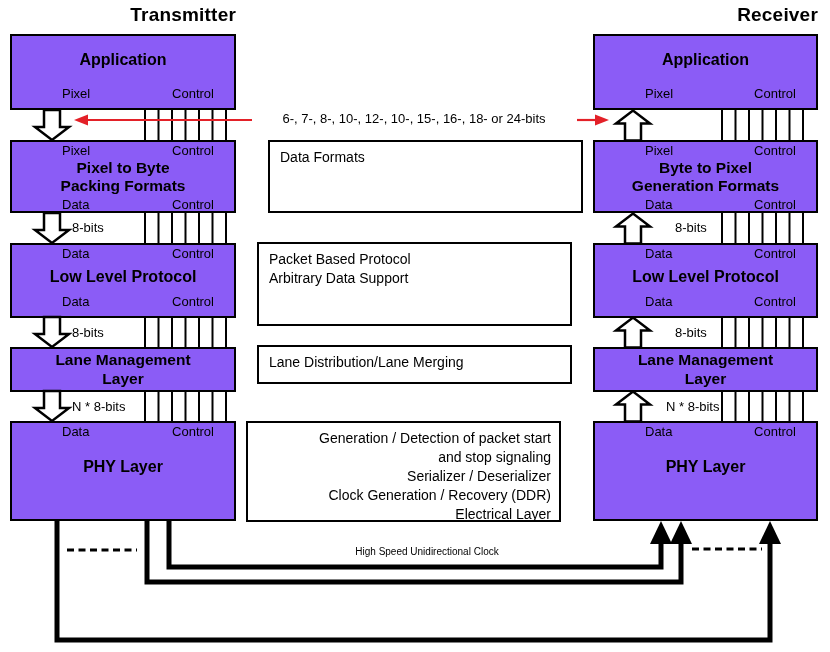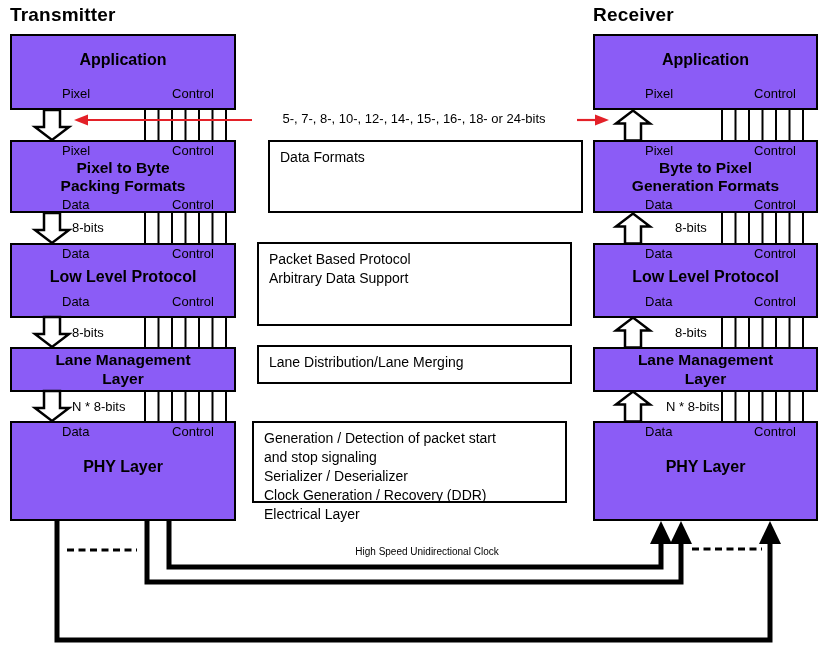--- a/index.html
+++ b/index.html
@@ -1,18 +1,18 @@
 <!DOCTYPE html>
 <html style="--accent-red: #e32128;"><head>
 <meta charset="utf-8">
 <style>
   html,body{margin:0;padding:0;background:#fff;}
   .stage{position:relative;width:830px;height:652px;background:#ffffff;
          font-family:"Liberation Sans",sans-serif;color:#000;overflow:hidden;}
-  .col-title{position:absolute;top:4px;font-size:19px;font-weight:bold;text-align:left;letter-spacing:.2px;}
+  .col-title{position:absolute;top:4px;font-size:19px;font-weight:bold;text-align:right;letter-spacing:.2px;}
   .box{position:absolute;box-sizing:border-box;border:2px solid #000;background:#8b5cf6;
        display:flex;flex-direction:column;}
   .ports{display:flex;justify-content:space-between;font-size:13px;line-height:16px;height:16px;
          padding:1px 20px 0 22px;flex:0 0 auto;margin-left:28px;}
   .ports.bottom{padding-bottom:4px;height:18px;}
   .box-title{flex:1 1 auto;display:flex;align-items:center;justify-content:center;text-align:center;
              font-weight:bold;font-size:16px;line-height:1.18;white-space:pre-line;}
   .box-title.two-line{font-size:15.5px;}
   .pad-bottom{flex:0 0 24px;}
   .note-box{position:absolute;box-sizing:border-box;border:2px solid #000;background:#fff;
@@ -127,27 +127,27 @@
       <span>Control</span>
     </div>
     <div class="box-title">PHY Layer</div>
     <div class="pad-bottom"></div>
   </div>
 
   <div class="note-box" style="left:268px;top:140px;width:315px;height:73px;">Data Formats</div>
   <div class="note-box" style="left:257px;top:242px;width:315px;height:84px;">Packet Based Protocol
 Arbitrary Data Support</div>
   <div class="note-box" style="left:257px;top:345px;width:315px;height:39px;">Lane Distribution/Lane Merging</div>
-  <div class="note-box" style="left:252px;top:421px;width:315px;height:82px;">Generation / Detection of packet start
+  <div class="note-box" style="left:246px;top:421px;width:315px;height:101px;text-align:right;">Generation / Detection of packet start
 and stop signaling
 Serializer / Deserializer
 Clock Generation / Recovery (DDR)
 Electrical Layer</div>
 
-  <div class="bits-label">5-, 7-, 8-, 10-, 12-, 14-, 15-, 16-, 18- or 24-bits</div>
+  <div class="bits-label">6-, 7-, 8-, 10-, 12-, 10-, 15-, 16-, 18- or 24-bits</div>
 
   <div class="bus-label" style="left:72px;top:220px;">8-bits</div>
   <div class="bus-label" style="left:72px;top:325px;">8-bits</div>
   <div class="bus-label" style="left:72px;top:399px;">N * 8-bits</div>
 
   <div class="bus-label" style="left:675px;top:220px;">8-bits</div>
   <div class="bus-label" style="left:675px;top:325px;">8-bits</div>
   <div class="bus-label" style="left:666px;top:399px;">N * 8-bits</div>
 
   <div class="bottom-label" style="left:262px;top:543px;width:330px;">High Speed Unidirectional Clock</div>

